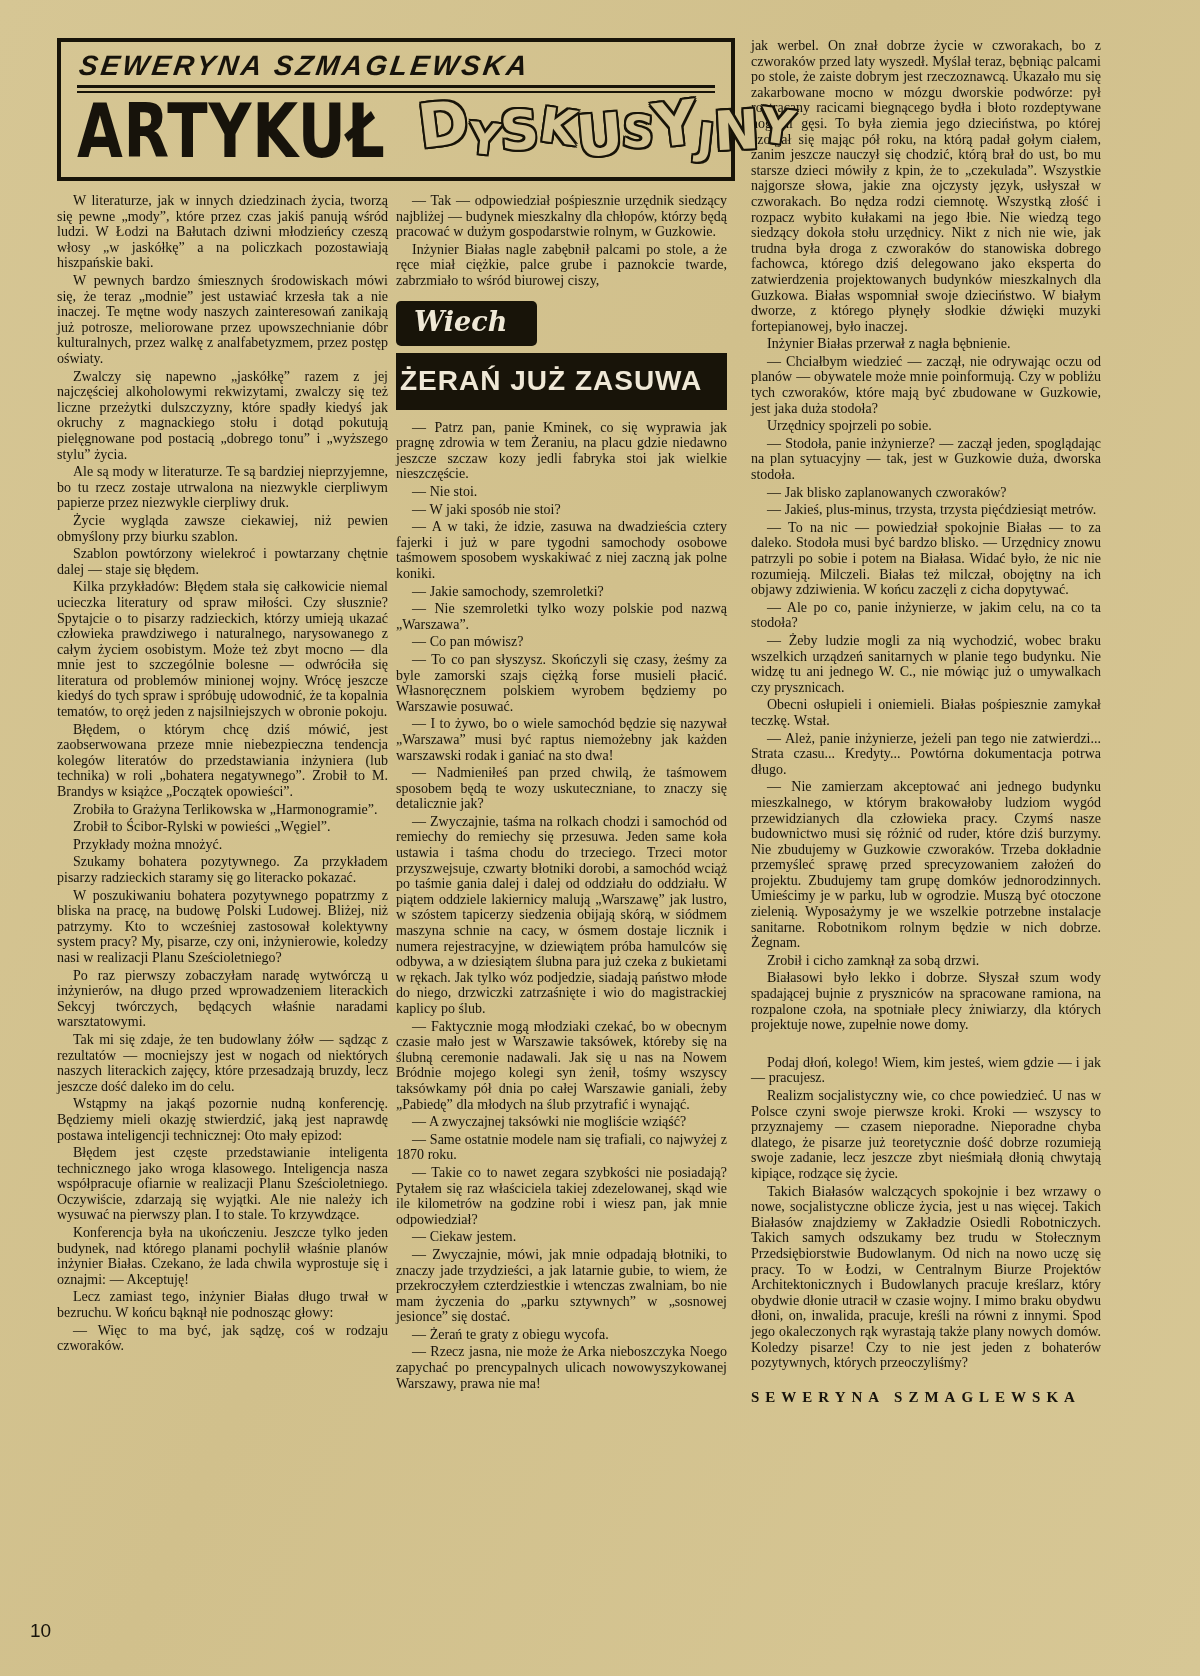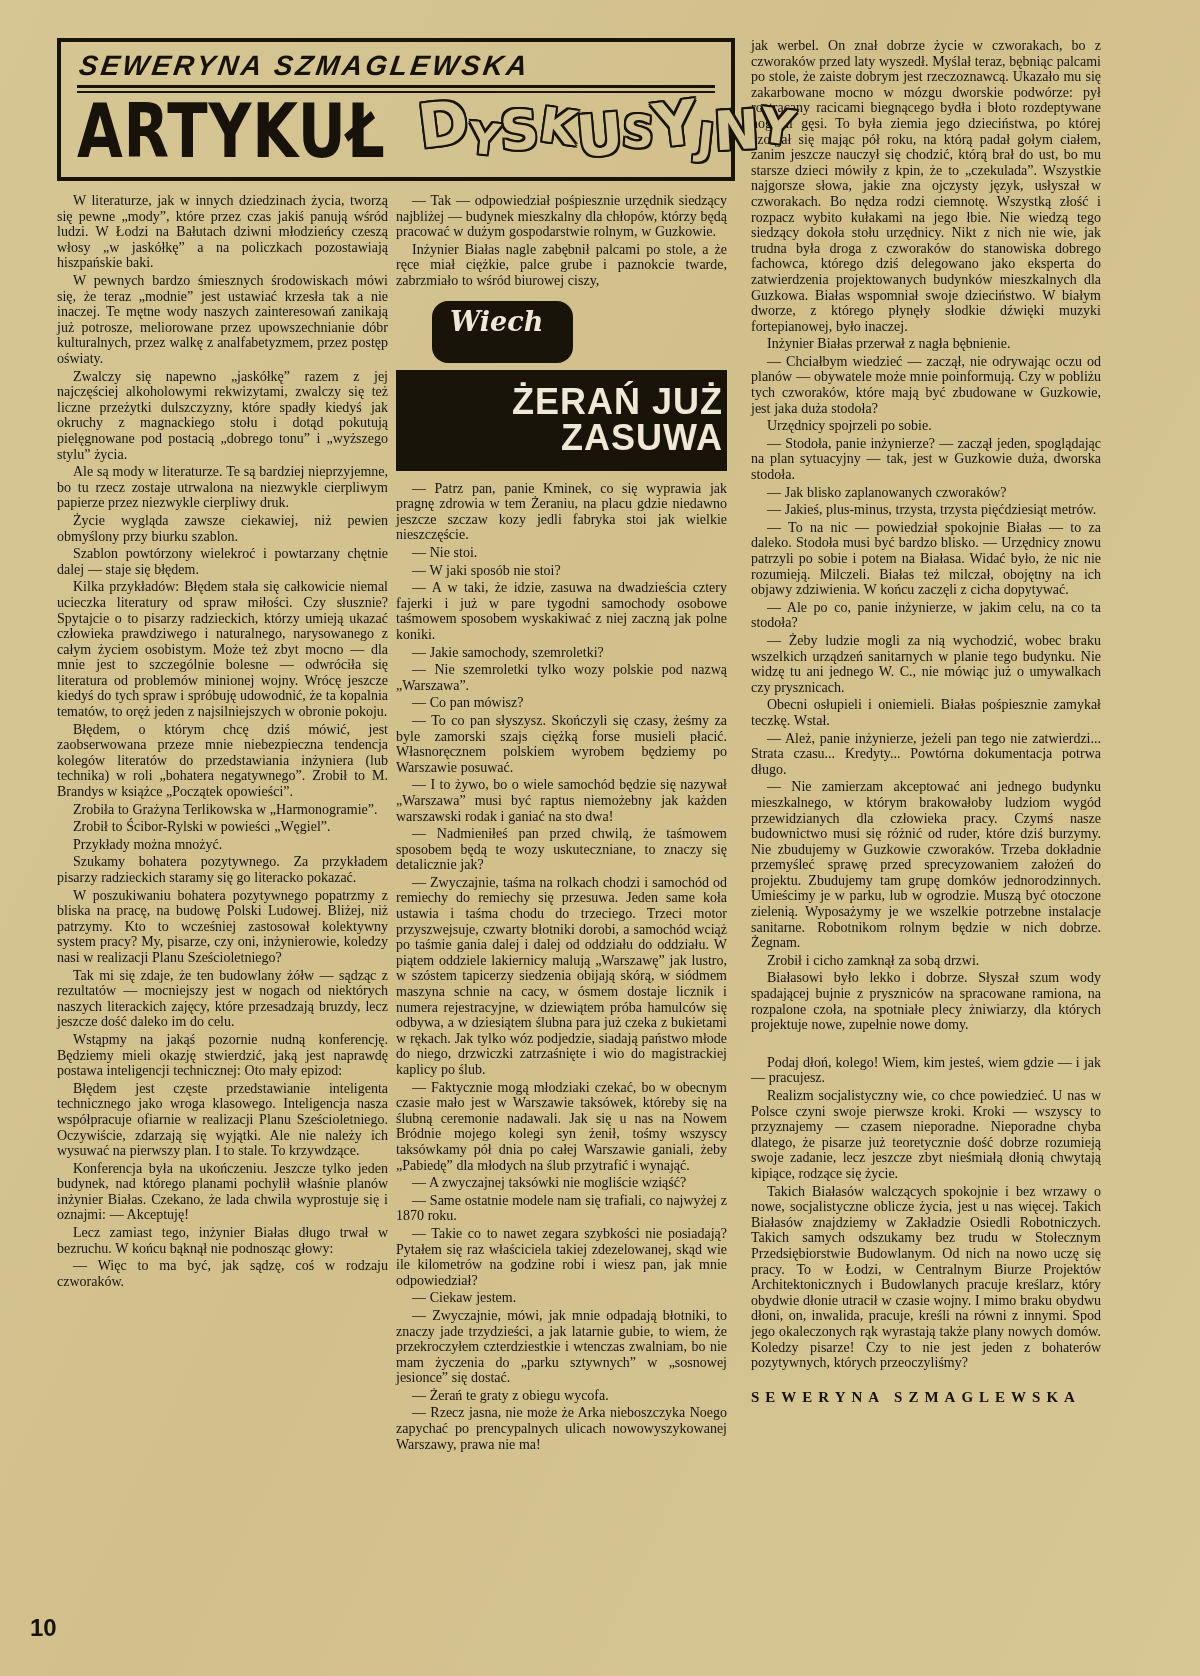--- a/index.html
+++ b/index.html
@@ -75,45 +75,44 @@
   .gap { height:20px; }
 
   
   .wiech { margin:12px 0 10px 0; }
   .wiech-label {
     display:inline-block;
     background:#181409; color:#efe8d6;
     font-family:"DejaVu Serif", serif;
     font-style:italic; font-weight:bold;
     font-size:27px; line-height:1;
-    padding:7px 30px 28px 18px;
-    border-radius:16px;
-    margin-left:36px;
+    padding:7px 30px 11px 18px;
+    border-radius:5px;
   }
   .wiech-title {
     background:#181409; color:#efe8d6;
     font-family:"Liberation Sans", sans-serif;
-    font-weight:bold; font-size:36px; line-height:1;
+    font-weight:bold; font-size:28px; line-height:1;
     letter-spacing:1px;
-    text-align:right;
+    text-align:left;
     padding:14px 4px 15px 4px;
     margin-top:7px;
   }
 
   
   .footer-author {
     margin-top:18px;
     font-weight:bold; font-size:15px;
     letter-spacing:6px;
     white-space:nowrap;
   }
   .pagenum {
     position:absolute; left:30px; bottom:34px;
     font-family:"Liberation Sans", sans-serif;
-    font-weight:bold; font-size:24px;
+    font-weight:normal; font-size:19px;
   }
 </style>
 </head>
 <body>
 
 <div class="page">
   <div class="row">
 
     <div class="left-two">
 
@@ -135,20 +134,21 @@
             <p class="para">Ale są mody w literaturze. Te są bardziej nieprzyjemne, bo tu rzecz zostaje utrwalona na niezwykle cierpliwym papierze przez niezwykle cierpliwy druk.</p>
             <p class="para">Życie wygląda zawsze ciekawiej, niż pewien obmyślony przy biurku szablon.</p>
             <p class="para">Szablon powtórzony wielekroć i powtarzany chętnie dalej — staje się błędem.</p>
             <p class="para">Kilka przykładów: Błędem stała się całkowicie niemal ucieczka literatury od spraw miłości. Czy słusznie? Spytajcie o to pisarzy radzieckich, którzy umieją ukazać człowieka prawdziwego i naturalnego, narysowanego z całym życiem osobistym. Może też zbyt mocno — dla mnie jest to szczególnie bolesne — odwróciła się literatura od problemów minionej wojny. Wrócę jeszcze kiedyś do tych spraw i spróbuję udowodnić, że ta kopalnia tematów, to oręż jeden z najsilniejszych w obronie pokoju.</p>
             <p class="para">Błędem, o którym chcę dziś mówić, jest zaobserwowana przeze mnie niebezpieczna tendencja kolegów literatów do przedstawiania inżyniera (lub technika) w roli „bohatera negatywnego”. Zrobił to M. Brandys w książce „Początek opowieści”.</p>
             <p class="para">Zrobiła to Grażyna Terlikowska w „Harmonogramie”.</p>
             <p class="para">Zrobił to Ścibor-Rylski w powieści „Węgiel”.</p>
             <p class="para">Przykłady można mnożyć.</p>
             <p class="para">Szukamy bohatera pozytywnego. Za przykładem pisarzy radzieckich staramy się go literacko pokazać.</p>
             <p class="para">W poszukiwaniu bohatera pozytywnego popatrzmy z bliska na pracę, na budowę Polski Ludowej. Bliżej, niż patrzymy. Kto to wcześniej zastosował kolektywny system pracy? My, pisarze, czy oni, inżynierowie, koledzy nasi w realizacji Planu Sześcioletniego?</p>
+            <p class="para">Po raz pierwszy zobaczyłam naradę wytwórczą u inżynierów, na długo przed wprowadzeniem literackich Sekcyj twórczych, będących właśnie naradami warsztatowymi.</p>
             <p class="para">Tak mi się zdaje, że ten budowlany żółw — sądząc z rezultatów — mocniejszy jest w nogach od niektórych naszych literackich zajęcy, które przesadzają bruzdy, lecz jeszcze dość daleko im do celu.</p>
             <p class="para">Wstąpmy na jakąś pozornie nudną konferencję. Będziemy mieli okazję stwierdzić, jaką jest naprawdę postawa inteligencji technicznej: Oto mały epizod:</p>
             <p class="para">Błędem jest częste przedstawianie inteligenta technicznego jako wroga klasowego. Inteligencja nasza współpracuje ofiarnie w realizacji Planu Sześcioletniego. Oczywiście, zdarzają się wyjątki. Ale nie należy ich wysuwać na pierwszy plan. I to stale. To krzywdzące.</p>
             <p class="para">Konferencja była na ukończeniu. Jeszcze tylko jeden budynek, nad którego planami pochylił właśnie planów inżynier Białas. Czekano, że lada chwila wyprostuje się i oznajmi: — Akceptuję!</p>
             <p class="para">Lecz zamiast tego, inżynier Białas długo trwał w bezruchu. W końcu bąknął nie podnosząc głowy:</p>
             <p class="para">— Więc to ma być, jak sądzę, coś w rodzaju czworaków.</p>
           </div>
 
         <div class="col">
           <div>

